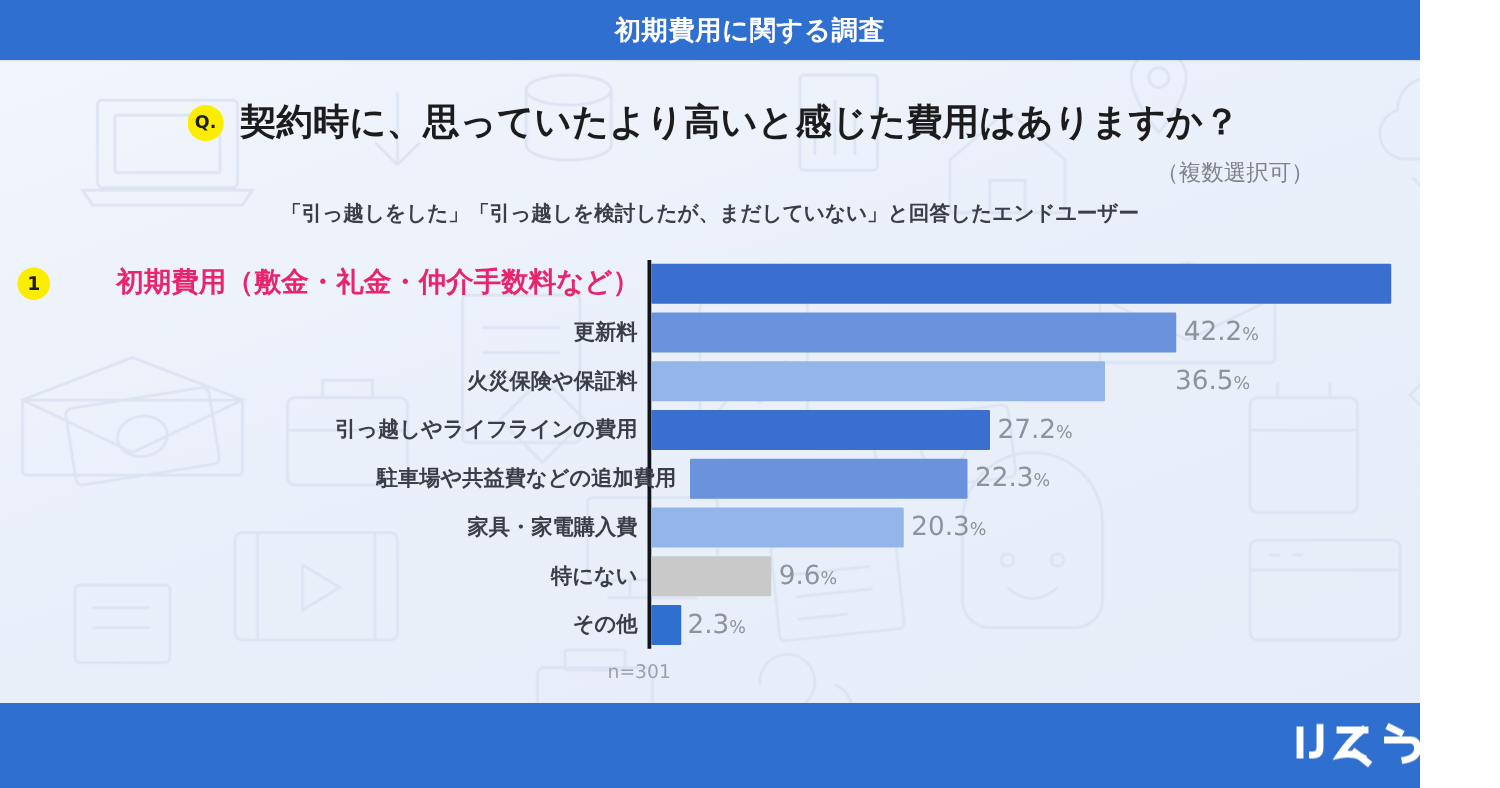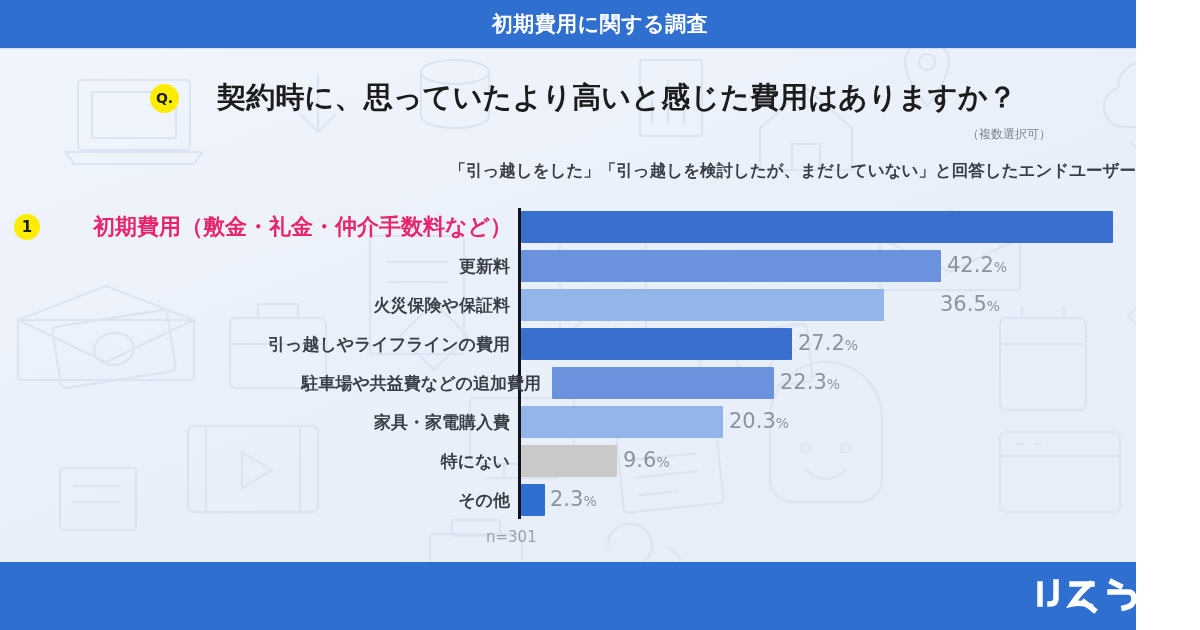--- a/index.html
+++ b/index.html
@@ -47,29 +47,29 @@
   }
   #q-badge {
     width: 29px; height: 29px; border-radius: 50%;
     background: #fced00;
     display: flex; align-items: center; justify-content: center;
     font-size: 14px; font-weight: bold; color: #1c1c1c;
     flex: 0 0 auto;
   }
   #question-text {
     font-size: 29px; font-weight: bold; color: #1c1c1c;
-    letter-spacing: .2px; white-space: nowrap; margin-left: 25px;
+    letter-spacing: .2px; white-space: nowrap;
   }
   #multi-note {
     position: absolute; right: 85px; top: 126px;
-    font-size: 12px; color: #7d838e; z-index: 4;
+    font-size: 18px; color: #7d838e; z-index: 4;
   }
   #subtitle {
     position: absolute; left: 0; right: 0; top: 160px;
-    text-align: right;
+    text-align: center;
     font-size: 16.5px; font-weight: bold; color: #3a3f47;
     z-index: 4;
   }
 
   
   #chart {
     position: absolute; left: 0; top: 203px;
     width: 1200px; height: 320px;
     z-index: 4;
   }

